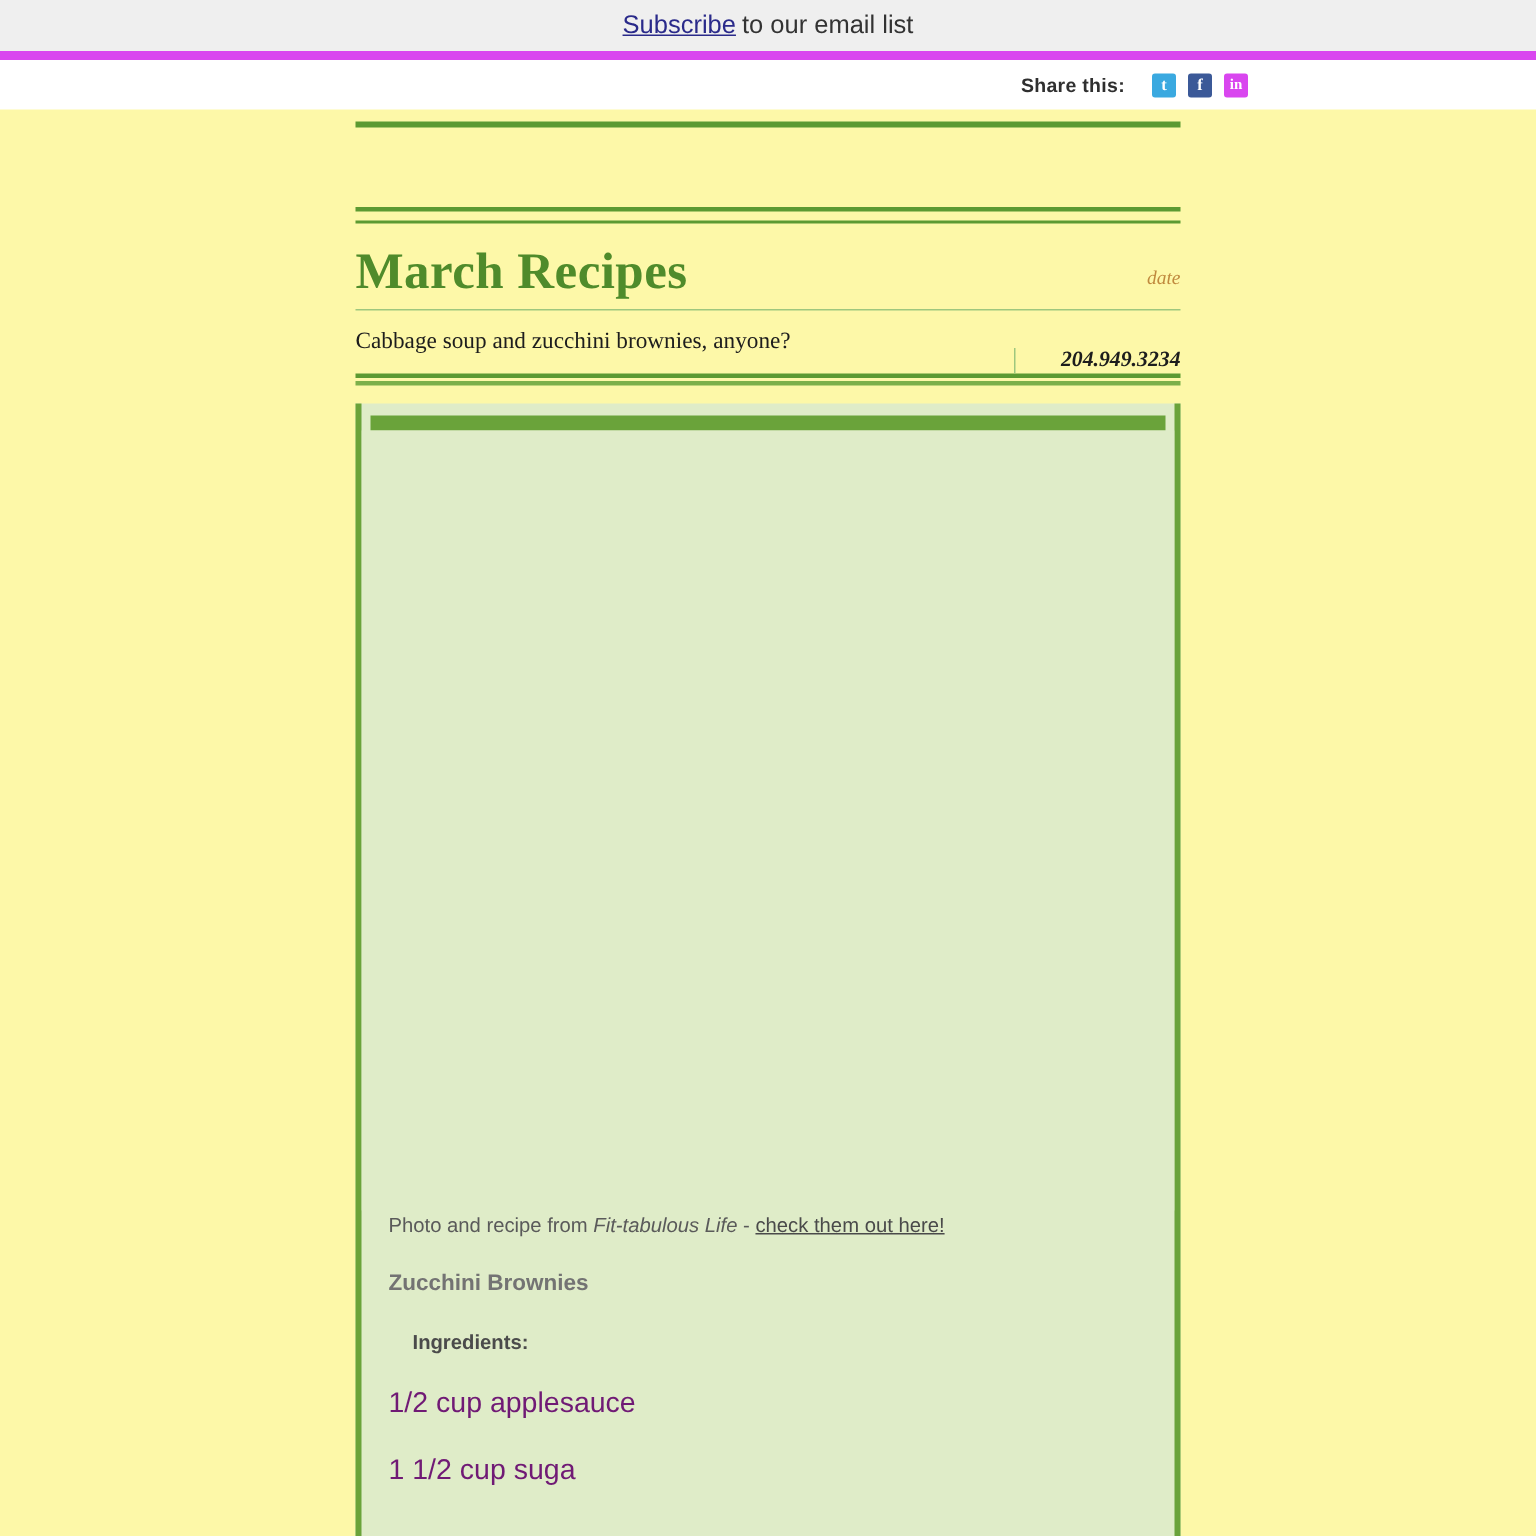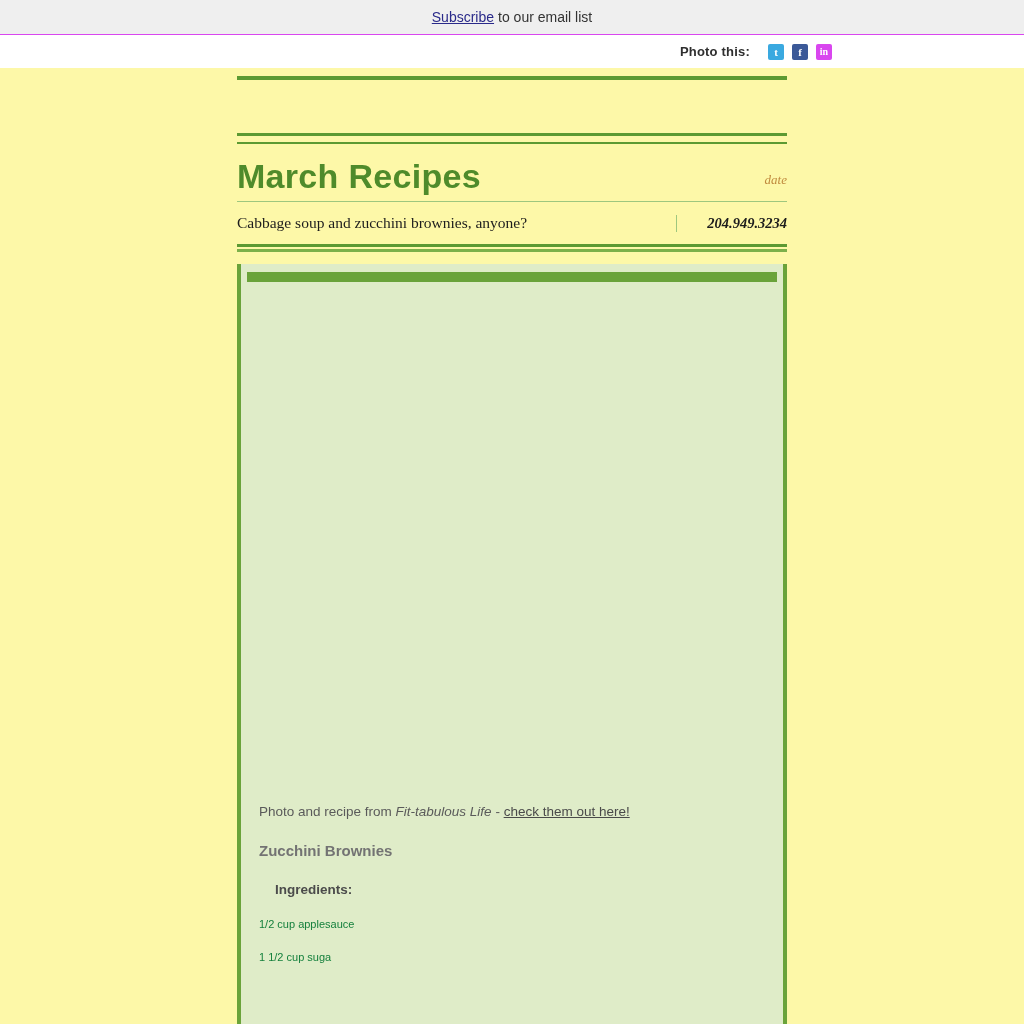--- a/index.html
+++ b/index.html
@@ -14,23 +14,23 @@
     overflow: hidden;
   }
 
   
   .subscribe-bar {
     height: 34px;
     background: #efefef;
     display: flex;
     align-items: center;
     justify-content: center;
-    font-size: 14px;
+    font-size: 17px;
     color: #333;
-    border-bottom: 1px solid #d946ef;
+    border-bottom: 6px solid #d946ef;
   }
   .subscribe-bar a {
     color: #2a2a8a;
     text-decoration: underline;
     margin-right: 4px;
   }
 
   
   .share-bar {
     height: 33px;
@@ -92,39 +92,39 @@
     background: #fdf8a8;
   }
 
   .header-row {
     display: flex;
     align-items: flex-end;
     justify-content: space-between;
     padding: 14px 0 6px 0;
   }
   .title {
-    font-family: Liberation Sans, sans-serif;
+    font-family: Liberation Serif, serif;
     font-weight: bold;
     font-size: 34px;
     color: #4f8b2b;
     letter-spacing: .3px;
     line-height: 1.1;
     text-align: center;
   }
   .date {
     font-family: Liberation Serif, serif;
     font-style: italic;
     font-size: 13px;
     color: #c08a3e;
     padding-bottom: 7px;
   }
 
   .subhead-row {
     display: flex;
-    align-items: center;
+    align-items: flex-end;
     border-top: 1px solid #9ec77e;
     border-bottom: 3px solid #5c9a32;
   }
   .subhead {
     flex: 1;
     font-family: "Liberation Serif", serif;
     font-size: 15.5px;
     color: #1d1d1d;
     padding: 12px 10px 12px 0;
   }
@@ -192,34 +192,34 @@
   }
   .ingredients-label {
     font-weight: bold;
     font-size: 13.5px;
     color: #4b4b4b;
     margin: 0 0 18px 0;
     padding-left: 16px;
   }
   .ingredient {
     margin: 0 0 17px 0;
-    font-size: 11px;
-    color: #15803d;
+    font-size: 19px;
+    color: #701a75;
   }
 </style>
 </head>
 <body>
 
 <div class="subscribe-bar">
   <a href="#">Subscribe</a>
   <span>to our email list</span>
 </div>
 
 <div class="share-bar">
-  <span class="share-label">Photo this:</span>
+  <span class="share-label">Share this:</span>
   <span class="share-icon tw">t</span>
   <span class="share-icon fb">f</span>
   <span class="share-icon li">in</span>
 </div>
 
 <div class="canvas">
 
   <div class="email">
 
     <div class="rule-top"></div>

